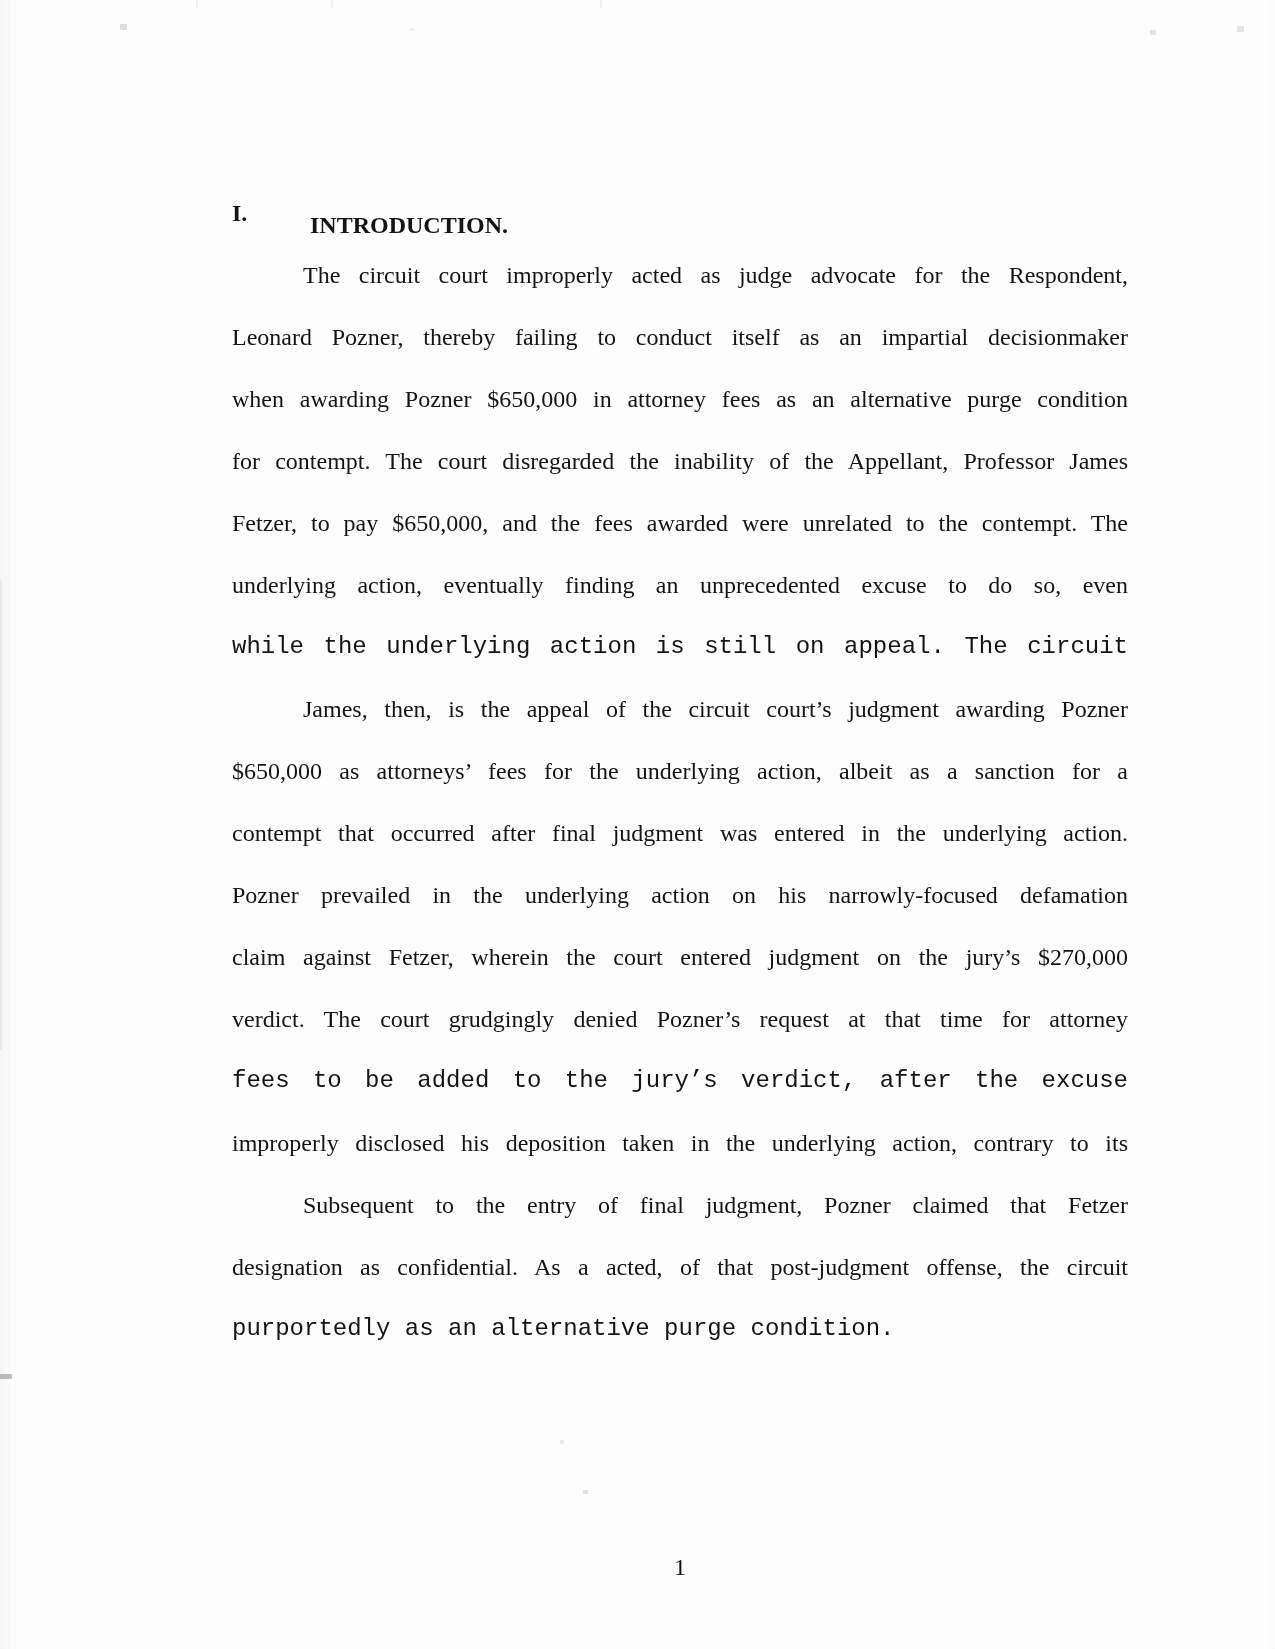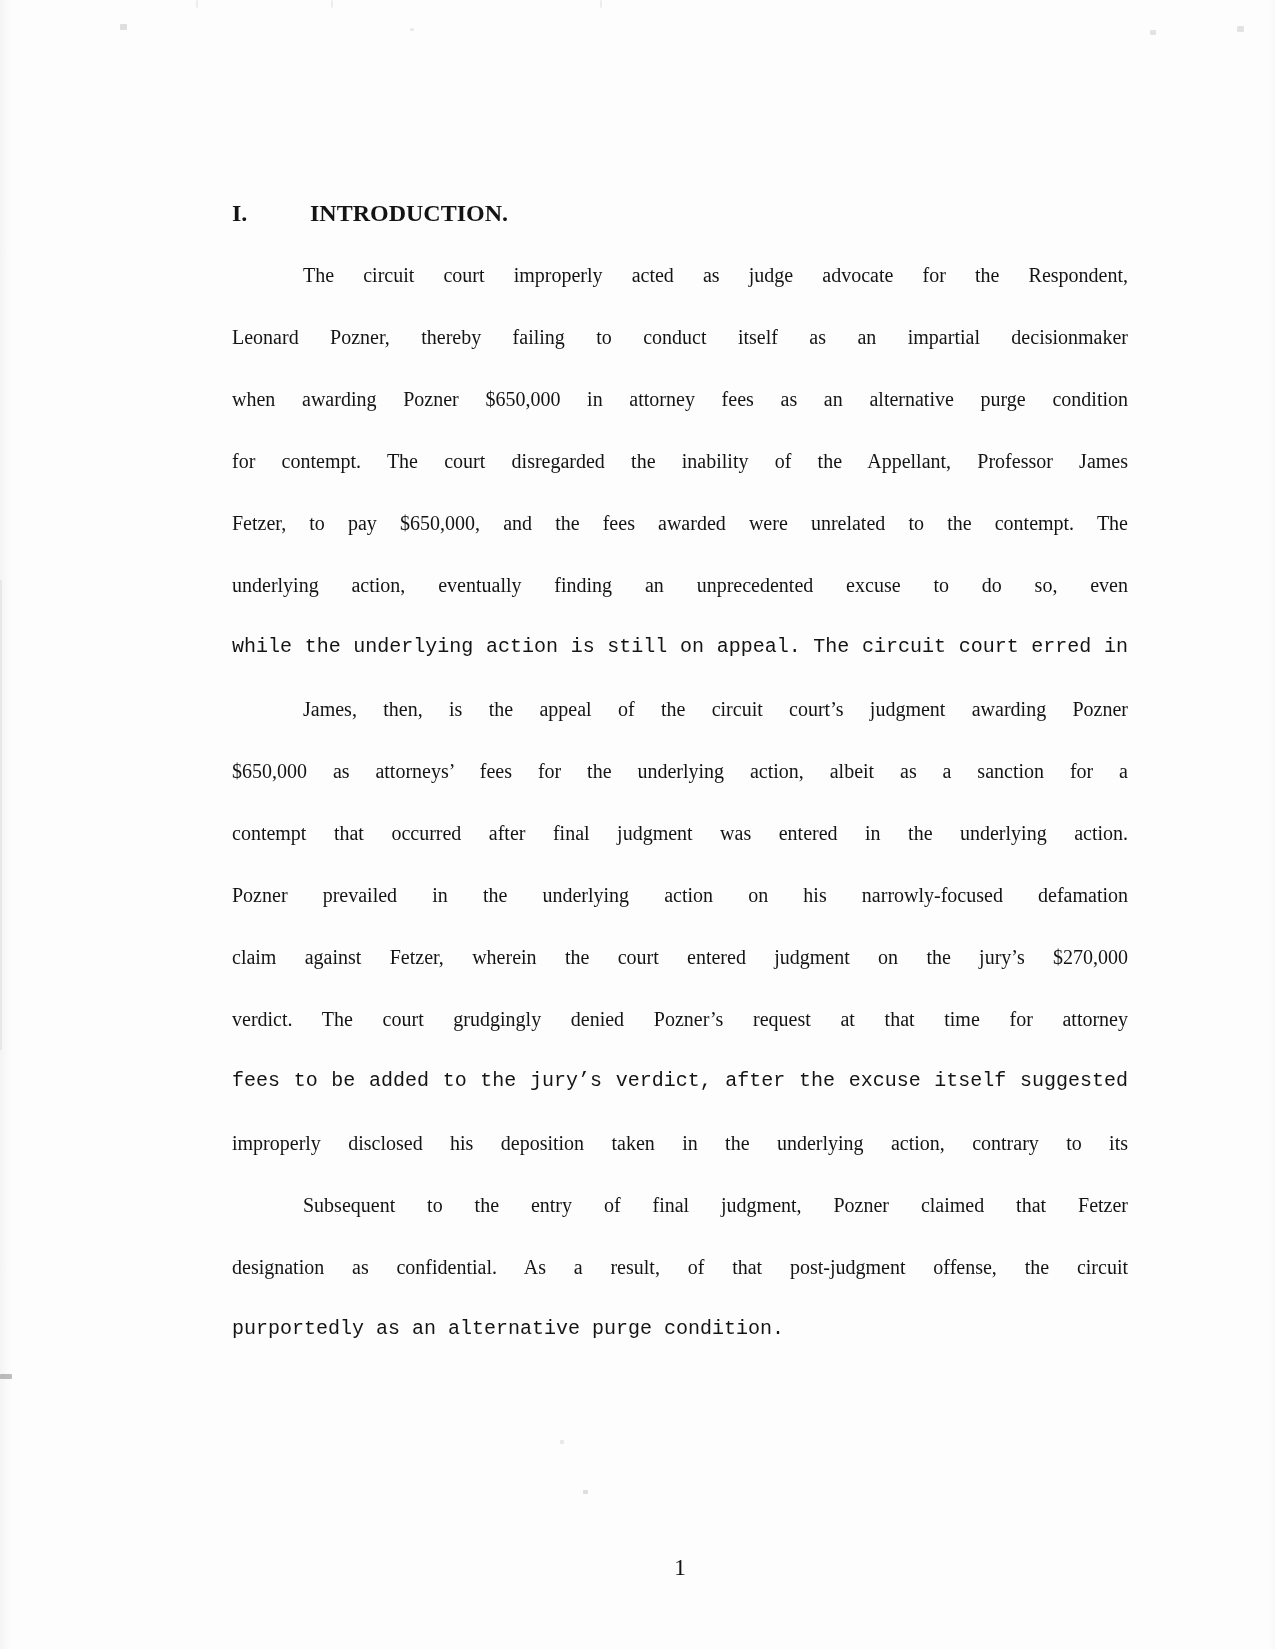--- a/index.html
+++ b/index.html
@@ -28,26 +28,26 @@
   .heading {
     position: relative;
     height: 62px;
     line-height: 62px;
     font-size: 24px;
     font-weight: 700;
   }
   .heading .h-title {
     position: absolute;
     left: 78px;
-    top: 0;
+    top: 12px;
   }
   .line {
     height: 62px;
     line-height: 62px;
-    font-size: 20px;
+    font-size: 24px;
     text-align: justify;
     text-align-last: justify;
     overflow: hidden;
   }
   .line.first {
     text-indent: 71px;
   }
   .line.last {
     text-align-last: left;
     font-family: Liberation Mono, monospace;
@@ -115,21 +115,21 @@
           <div class="line">$650,000 as attorneys’ fees for the underlying action, albeit as a sanction for a</div>
           <div class="line">contempt that occurred after final judgment was entered in the underlying action.</div>
           <div class="line">Pozner prevailed in the underlying action on his narrowly-focused defamation</div>
           <div class="line">claim against Fetzer, wherein the court entered judgment on the jury’s $270,000</div>
           <div class="line">verdict.  The court grudgingly denied Pozner’s request at that time for attorney</div>
           <div class="line last">fees to be added to the jury’s verdict, after the excuse itself suggested the request.</div>
         </div>
         <div>
           <div class="line">improperly disclosed his deposition taken in the underlying action, contrary to its</div>
           <div class="line first">Subsequent to the entry of final judgment, Pozner claimed that Fetzer</div>
-          <div class="line">designation as confidential.  As a result, of that post-judgment offense, the circuit</div>
+          <div class="line">designation as confidential.  As a acted, of that post-judgment offense, the circuit</div>
           <div class="line last">purportedly as an alternative purge condition.</div>
         </div>
       </div>
   </div>
 
   <div class="page-number">1</div>
 
 </div>
 
 </body></html>

